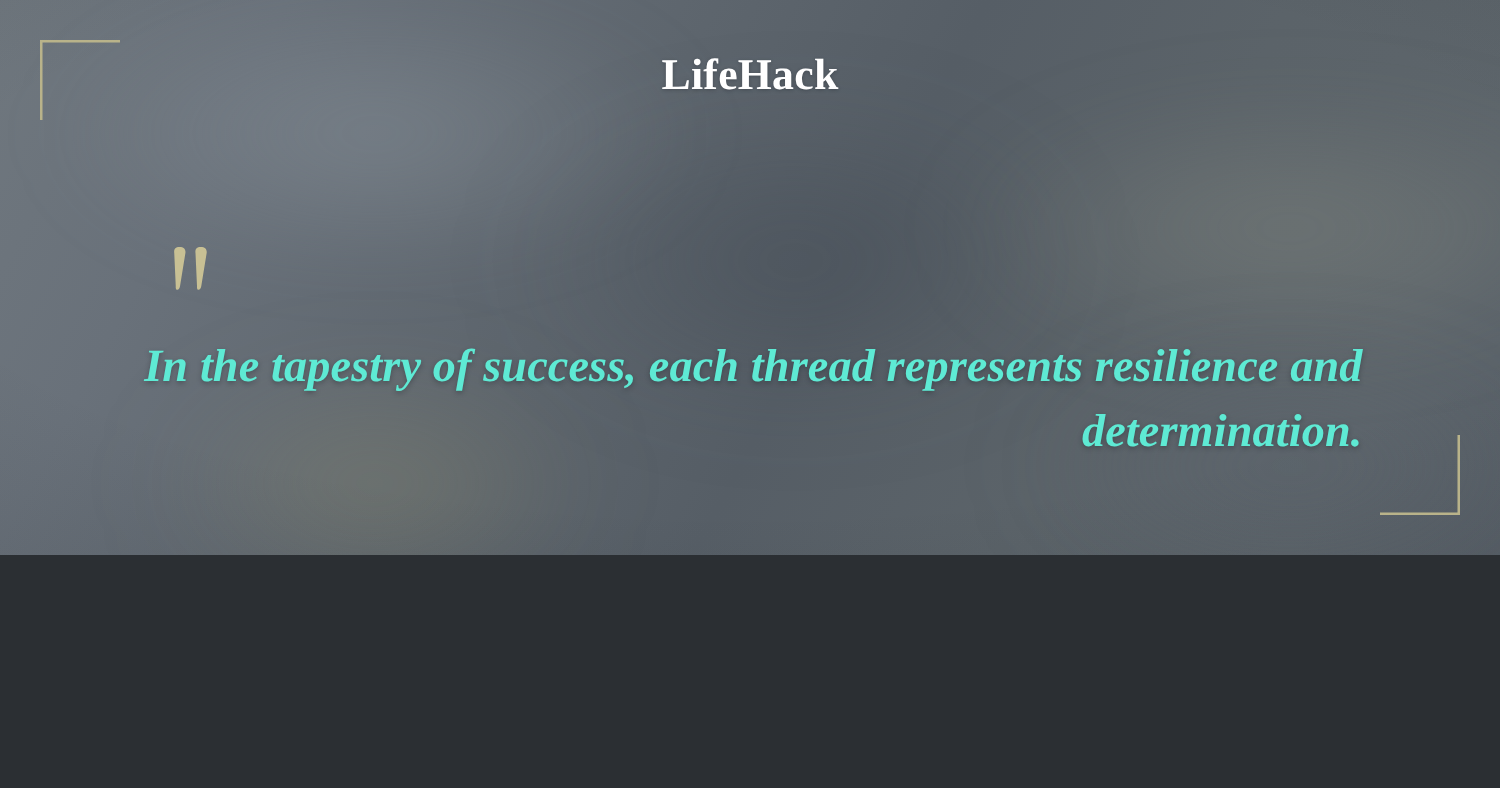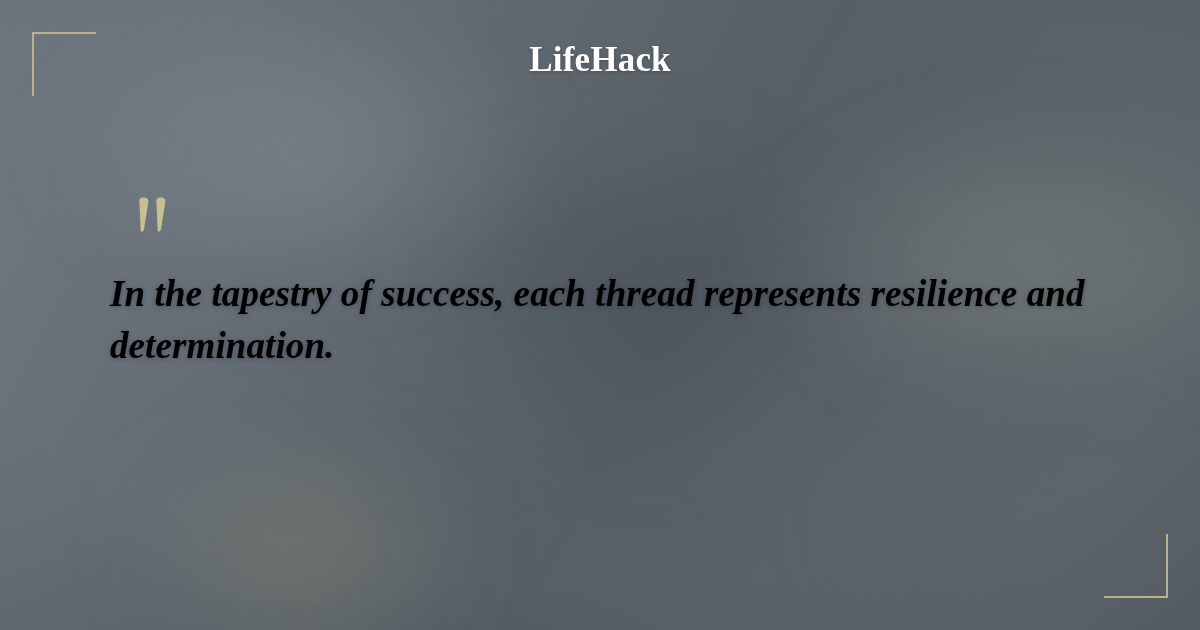--- a/index.html
+++ b/index.html
@@ -5,21 +5,21 @@
 <style>
   html, body {
     margin: 0;
     padding: 0;
     background: #2b2f33;
   }
 
   .canvas {
     position: relative;
     width: 1200px;
-    height: 630px;
+    height: 444px;
     overflow: hidden;
     background-color: #606870;
     font-family: "Liberation Serif", "DejaVu Serif", serif;
     -webkit-font-smoothing: antialiased;
   }
 
   
   .bg-base {
     position: absolute;
     inset: 0;
@@ -141,26 +141,26 @@
   .quote-mark {
     display: block;
     width: 44px;
     height: 46px;
     margin-left: 20px;
     margin-bottom: 26px;
   }
 
   .quote-text {
     margin: 0;
-    text-align: left;
+    text-align: right;
     font-style: italic;
     font-weight: 700;
     font-size: 37px;
     line-height: 52px;
-    color: #000000;
+    color: #5eead4;
     letter-spacing: 0.1px;
     text-shadow: 0 1px 4px rgba(24,28,34,0.35);
   }
 </style>
 </head>
 <body>
 
 <div class="canvas">
 
   <div class="bg-base"></div>

